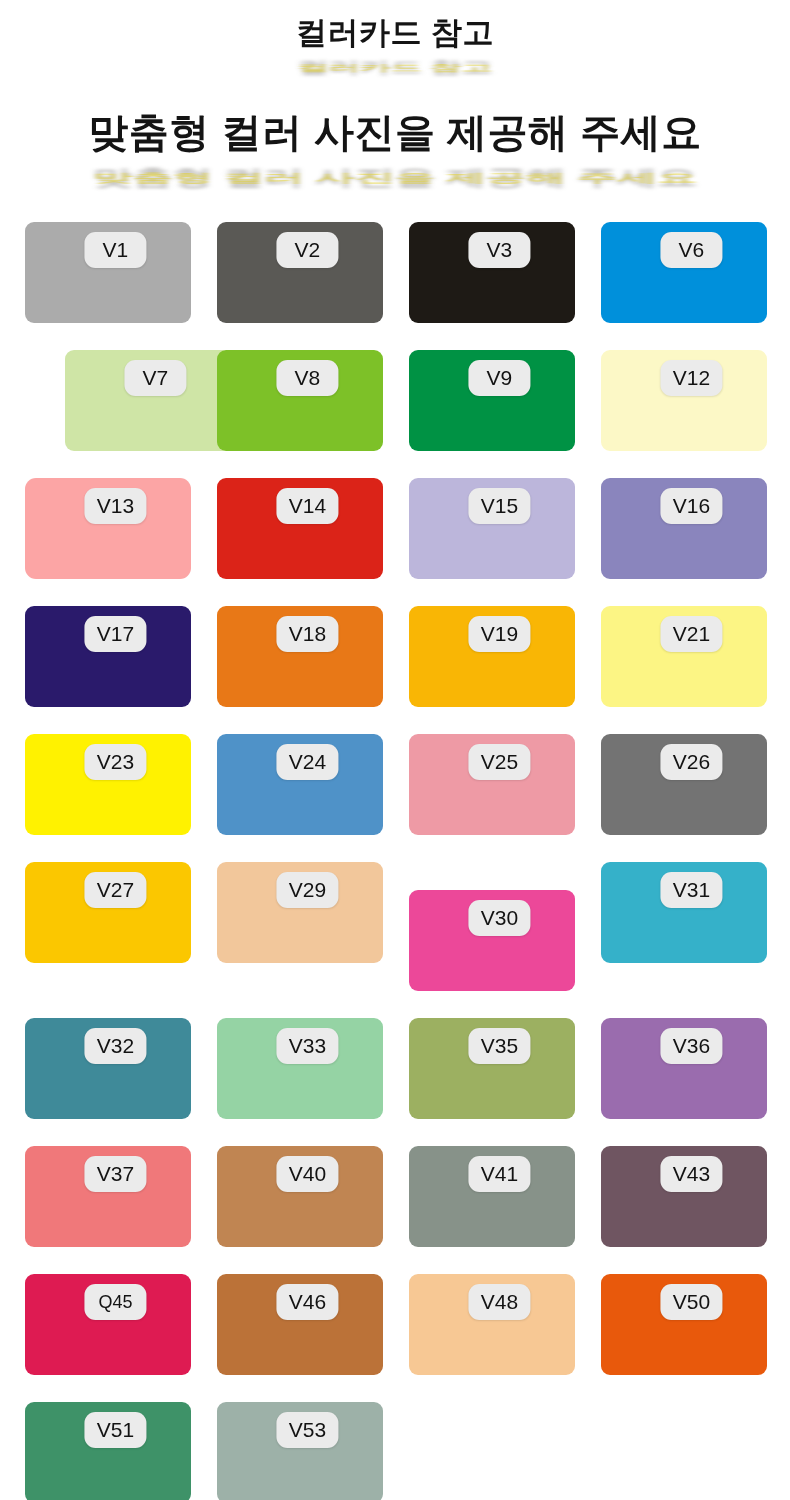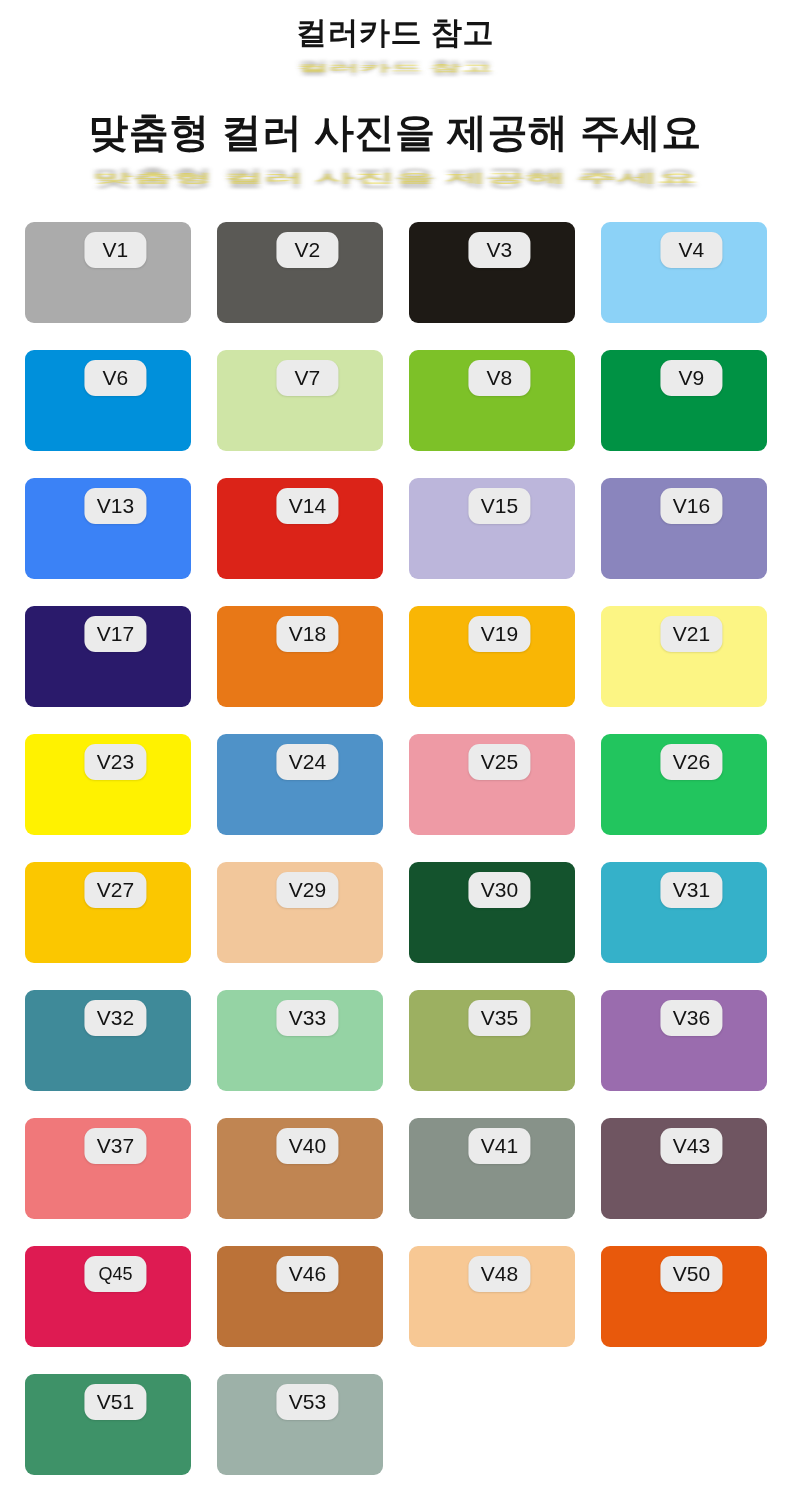--- a/index.html
+++ b/index.html
@@ -147,36 +147,36 @@
 <div class="swatch-grid" id="swatch-grid">
     <div class="swatch" style="background: rgb(171, 171, 171);">
       <div class="swatch-chip">V1</div>
     </div>
     <div class="swatch" style="background: rgb(90, 89, 85);">
       <div class="swatch-chip">V2</div>
     </div>
     <div class="swatch" style="background: rgb(30, 26, 21);">
       <div class="swatch-chip">V3</div>
     </div>
-    <div class="swatch" style="background: rgb(140, 210, 247);">
-      <div class="swatch-chip">V4</div>
-    </div>
     <div class="swatch" style="background: rgb(0, 144, 219);">
       <div class="swatch-chip">V6</div>
     </div>
-    <div class="swatch" style="background: rgb(207, 229, 166);">
+    <div class="swatch" style="background: rgb(207, 229, 166); margin-left: 40px;">
       <div class="swatch-chip">V7</div>
     </div>
     <div class="swatch" style="background: rgb(125, 193, 40);">
       <div class="swatch-chip">V8</div>
     </div>
     <div class="swatch" style="background: rgb(0, 146, 68);">
       <div class="swatch-chip">V9</div>
     </div>
-    <div class="swatch" style="background: #3b82f6;">
+    <div class="swatch" style="background: rgb(252, 248, 198);">
+      <div class="swatch-chip">V12</div>
+    </div>
+    <div class="swatch" style="background: #fca5a5; border-radius: 11px;">
       <div class="swatch-chip">V13</div>
     </div>
     <div class="swatch" style="background: rgb(219, 35, 24);">
       <div class="swatch-chip">V14</div>
     </div>
     <div class="swatch" style="background: rgb(188, 182, 219);">
       <div class="swatch-chip">V15</div>
     </div>
     <div class="swatch" style="background: rgb(138, 133, 189);">
       <div class="swatch-chip">V16</div>
@@ -195,30 +195,30 @@
     </div>
     <div class="swatch" style="background: rgb(255, 242, 0);">
       <div class="swatch-chip">V23</div>
     </div>
     <div class="swatch" style="background: rgb(79, 146, 200);">
       <div class="swatch-chip">V24</div>
     </div>
     <div class="swatch" style="background: rgb(238, 154, 165);">
       <div class="swatch-chip">V25</div>
     </div>
-    <div class="swatch" style="background: #22c55e; padding-left: 36px;">
+    <div class="swatch" style="background: #737373; padding-left: 36px;">
       <div class="swatch-chip">V26</div>
     </div>
     <div class="swatch" style="background: rgb(251, 199, 0);">
       <div class="swatch-chip">V27</div>
     </div>
     <div class="swatch" style="background: rgb(242, 199, 155);">
       <div class="swatch-chip">V29</div>
     </div>
-    <div class="swatch" style="background: #14532d;">
+    <div class="swatch" style="background: #ec4899; margin-top: 28px;">
       <div class="swatch-chip">V30</div>
     </div>
     <div class="swatch" style="background: rgb(53, 177, 201);">
       <div class="swatch-chip">V31</div>
     </div>
     <div class="swatch" style="background: rgb(63, 138, 153);">
       <div class="swatch-chip">V32</div>
     </div>
     <div class="swatch" style="background: rgb(149, 211, 164);">
       <div class="swatch-chip">V33</div>

